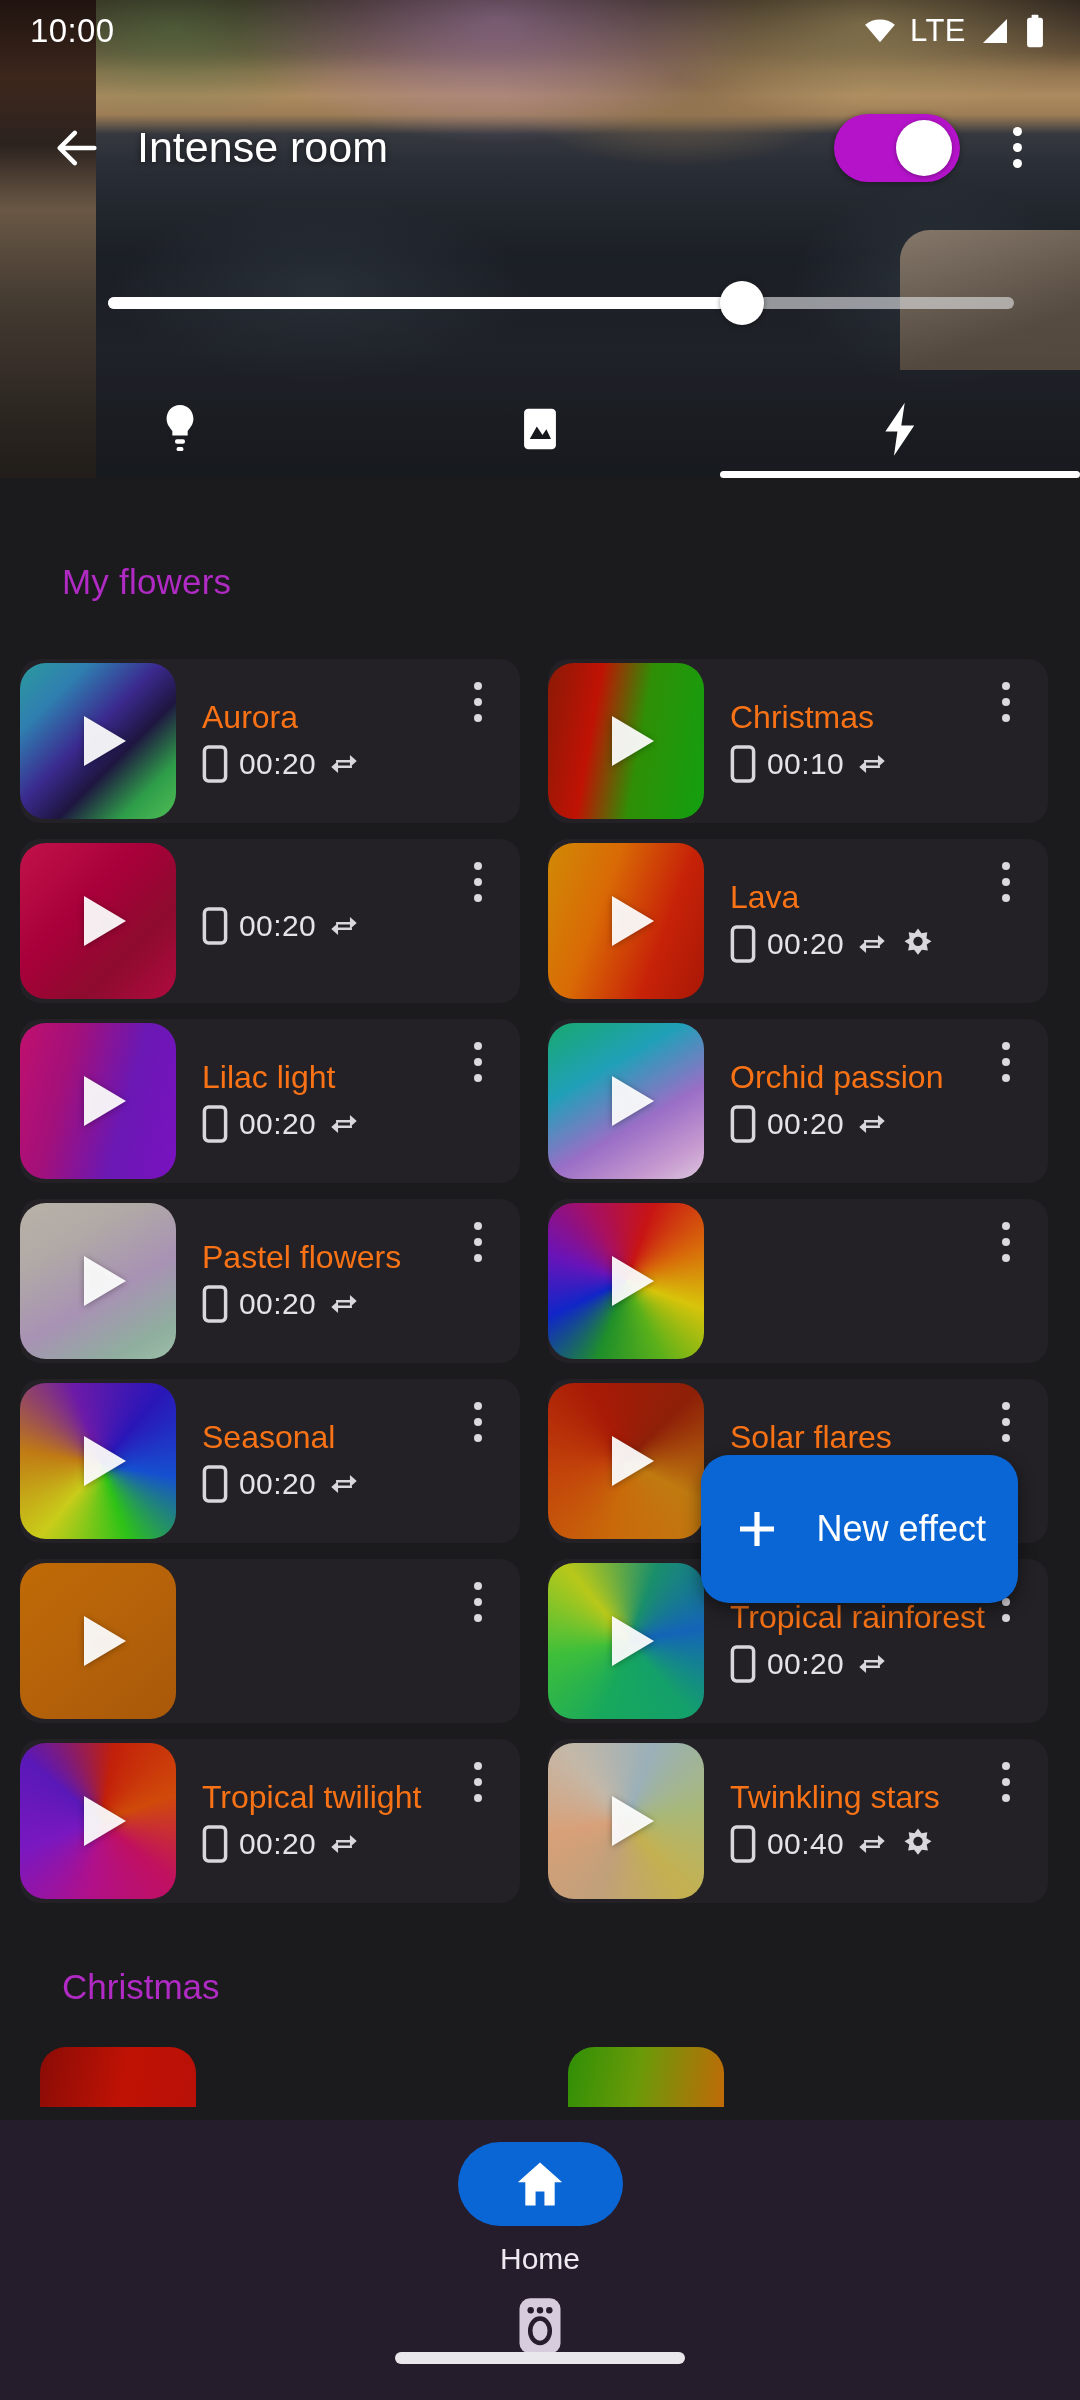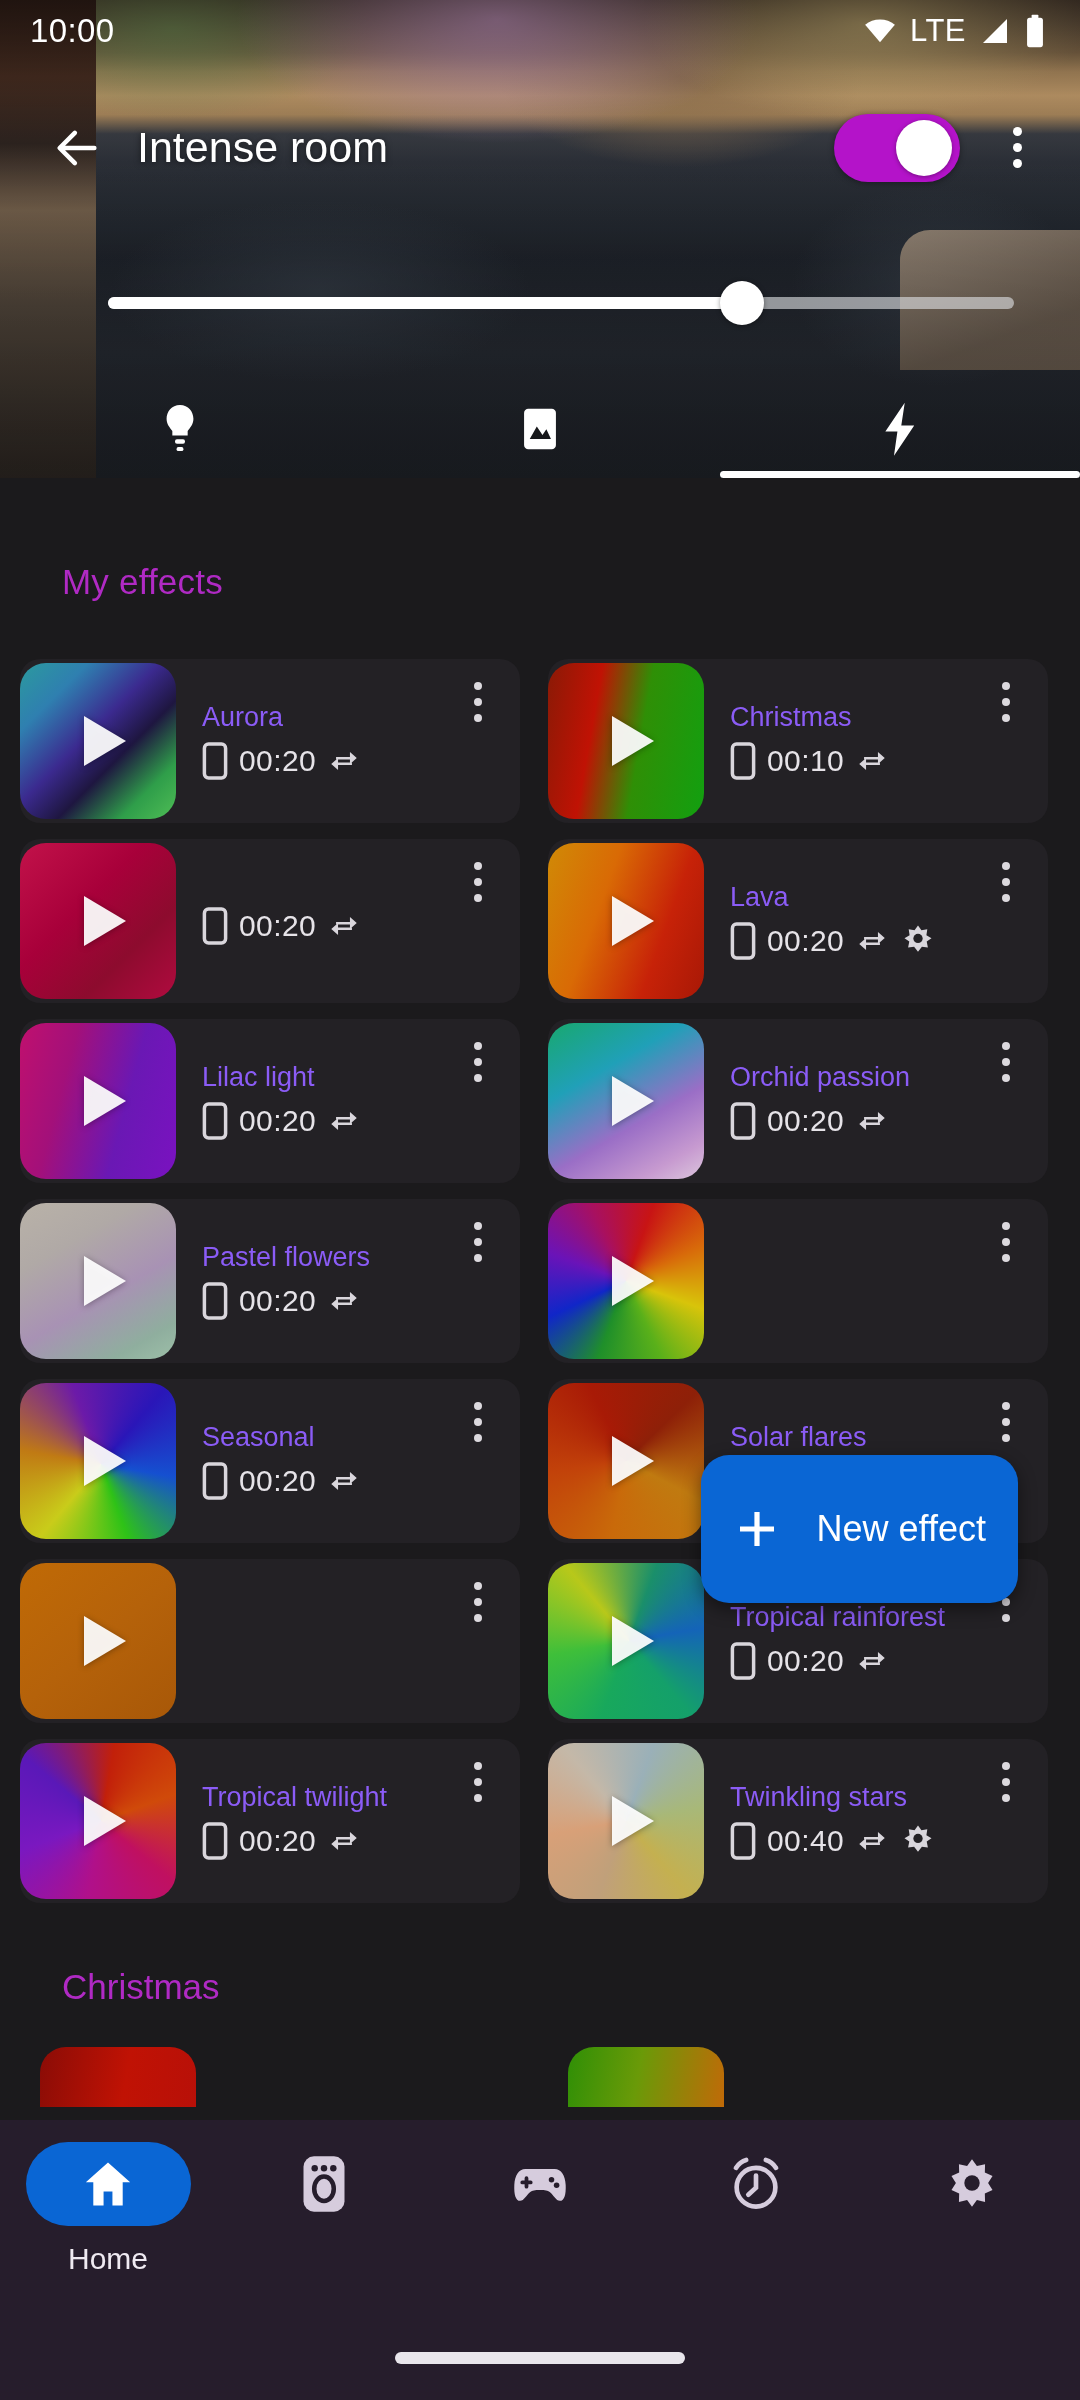--- a/index.html
+++ b/index.html
@@ -182,21 +182,21 @@
     border-top:25px solid transparent;
     border-bottom:25px solid transparent;
     margin-left:14px;
     filter: drop-shadow(0 1px 3px rgba(0,0,0,.35));
   }
   .card-body {
     position:relative; z-index:2;
     flex:1 1 auto; margin-left:26px; padding-right:10px; min-width:0;
   }
   .card-title {
-    color:#8b5cf6; font-size:27px; white-space:nowrap; overflow:hidden;
+    color:#f97316; font-size:32px; white-space:nowrap; overflow:hidden;
   }
   .card-meta {
     display:flex; align-items:center; gap:11px; margin-top:9px;
   }
   .card-meta .dur { color:#e6e3e8; font-size:30px; letter-spacing:.4px; }
   .card-kebab {
     position:absolute; right:28px; top:22px; z-index:3;
     width:44px; height:58px; display:flex; align-items:center; justify-content:center;
     cursor:pointer;
   }
@@ -224,21 +224,21 @@
     box-shadow:0 6px 18px rgba(0,0,0,.45);
   }
   #fab-label { color:#fff; font-size:36px; white-space:nowrap; }
 
   
   #bottomnav {
     position:absolute; left:0; bottom:0; width:1080px; height:280px;
     background:#261d2c;
   }
   #nav-items {
-    display:flex; height:180px; padding-top:14px;
+    display:flex; height:180px; padding-top:14px;flex-direction:column;
   }
   .nav-item {
     flex:1 1 0; display:flex; flex-direction:column; align-items:center;
     cursor:pointer; padding-top:8px;
   }
   .nav-pill {
     width:165px; height:84px; border-radius:42px;
     display:flex; align-items:center; justify-content:center;
   }
   .nav-pill.active { background:#0a66d4; }
@@ -320,21 +320,21 @@
     </div>
     <div class="hero-tab">
       <svg width="40" height="56" viewBox="0 0 18 26">
         <path d="M11.2 0.8 L2.2 14.2 L7.8 14.2 L6.2 25.4 L15.6 11.4 L9.6 11.4 Z" fill="#fff"></path>
       </svg>
     </div>
     <div id="tab-indicator"></div>
   </div>
 
   <div id="content">
-    <div id="my-effects-title" style="color: rgb(176, 42, 196);">My effects</div>
+    <div id="my-effects-title" style="color: rgb(176, 42, 196);">My flowers</div>
 
     <div id="grid">
         <div class="effect-card">
           <div class="card-bg"></div>
           <div class="thumb" style="background:linear-gradient(135deg,#2b9a9e 0%,#2f7fb0 22%,#3b2a8f 45%,#1e1640 62%,#2f9e4a 82%,#4fbd55 100%)">
             <div class="play"></div>
           </div>
           <div class="card-body">
             <div class="card-title">Aurora</div>
             <div class="card-meta">

